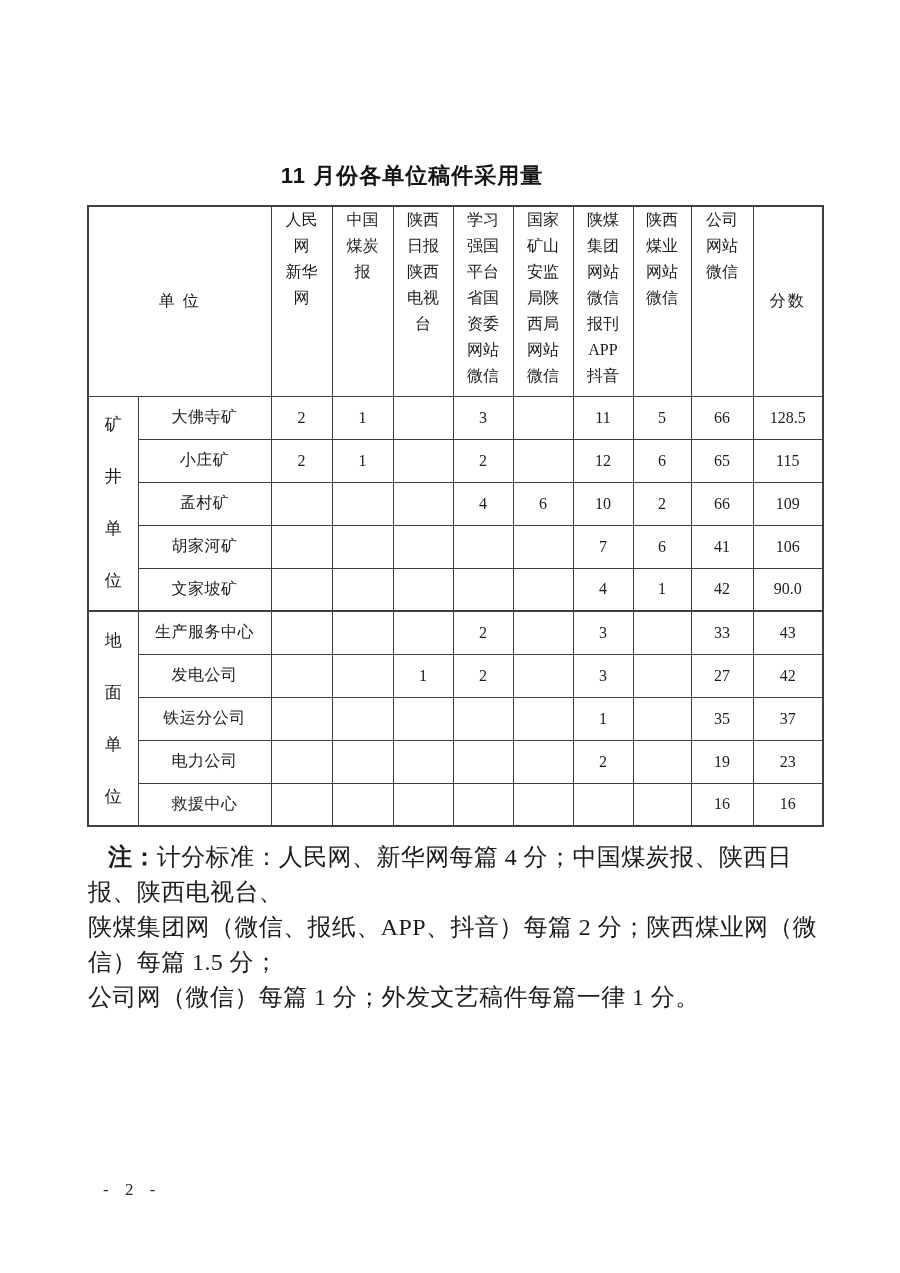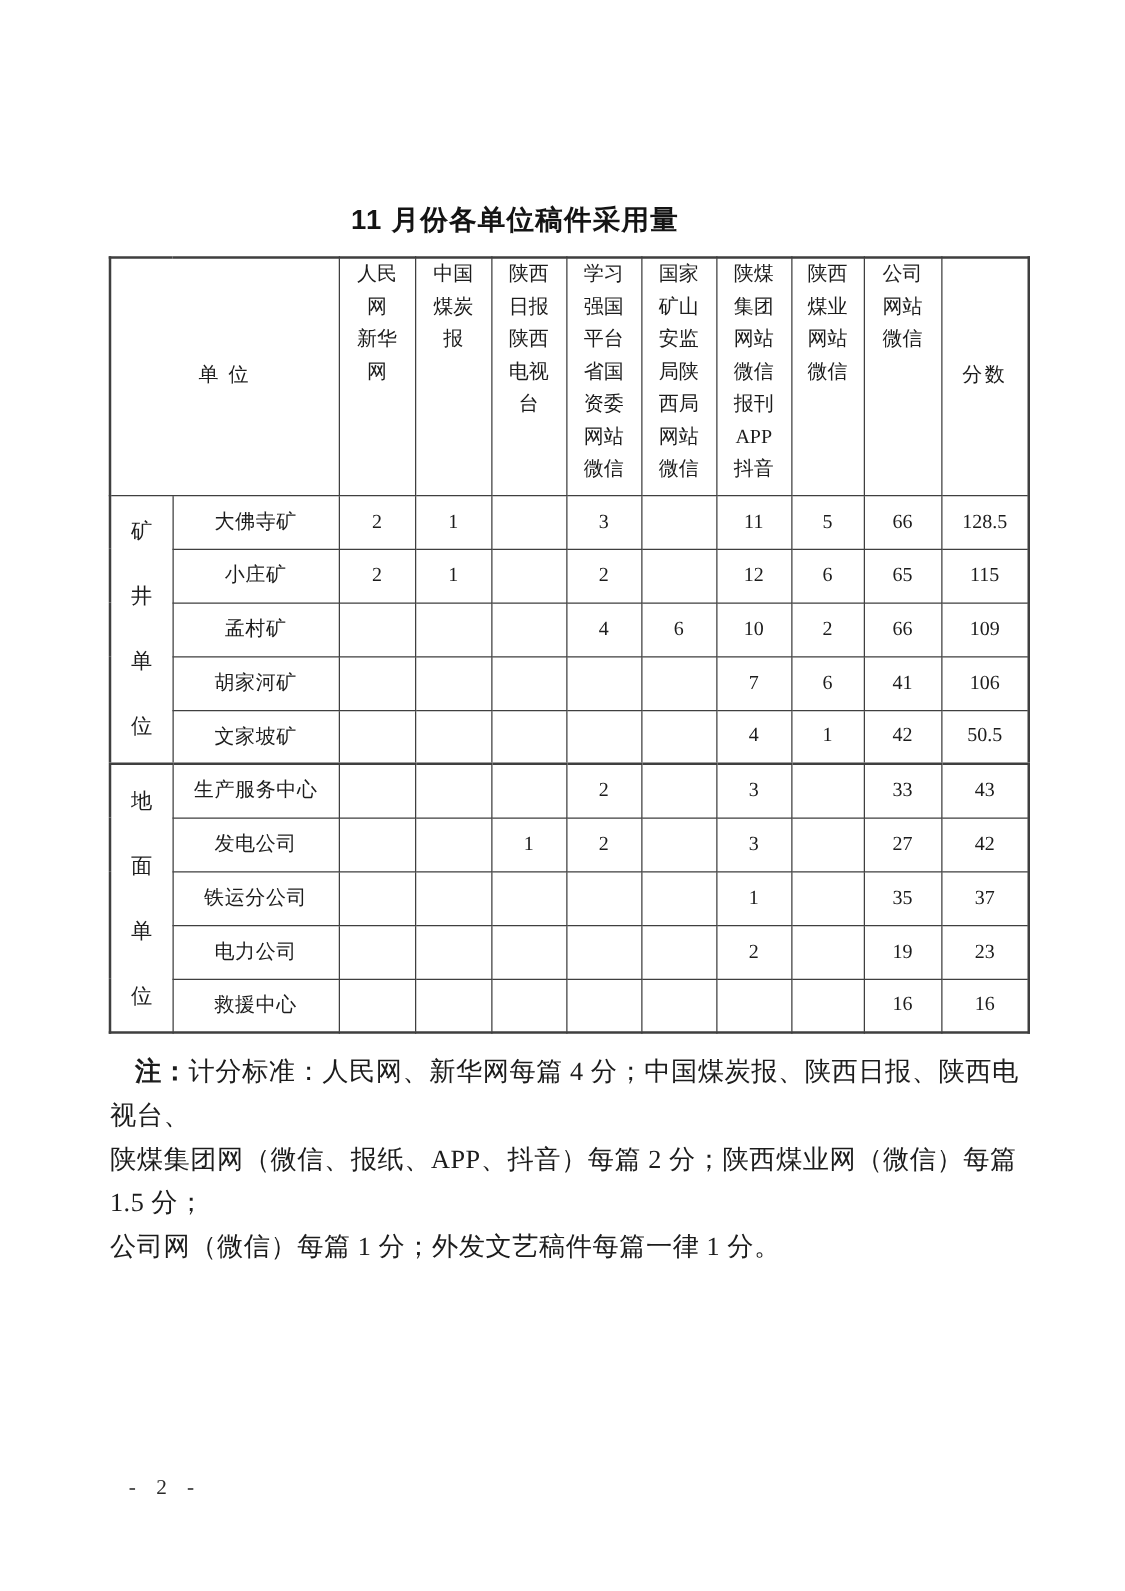--- a/index.html
+++ b/index.html
@@ -66,21 +66,21 @@
     margin: 0 auto;
     font-size: 17px;
     line-height: 20px;
   }
   td.unit-cell { font-size: 17px; letter-spacing: 0.5px; }
   td.val-cell, td.score-cell { font-size: 16.5px; }
   .note {
     position: absolute;
     left: 88px; top: 840px;
     width: 734px;
-    font-size: 21px;
+    font-size: 24px;
     line-height: 35px;
     letter-spacing: 0.4px;
   }
   .note-line.indent { text-indent: 20px; }
   .note-prefix { font-weight: bold; }
   .page-number {
     position: absolute;
     left: 103px; top: 1180px;
     font-size: 17px;
     letter-spacing: 6px;
@@ -212,21 +212,21 @@
       <tr>
         <td class="unit-cell">文家坡矿</td>
         <td class="val-cell"></td>
         <td class="val-cell"></td>
         <td class="val-cell"></td>
         <td class="val-cell"></td>
         <td class="val-cell"></td>
         <td class="val-cell">4</td>
         <td class="val-cell">1</td>
         <td class="val-cell">42</td>
-        <td class="score-cell">50.5</td>
+        <td class="score-cell">90.0</td>
       </tr>
       <tr class="group-start">
         <td class="group-cell" rowspan="5">
           <div class="vchars">
             <span>地</span>
             <span>面</span>
             <span>单</span>
             <span>位</span>
           </div>
         </td>

